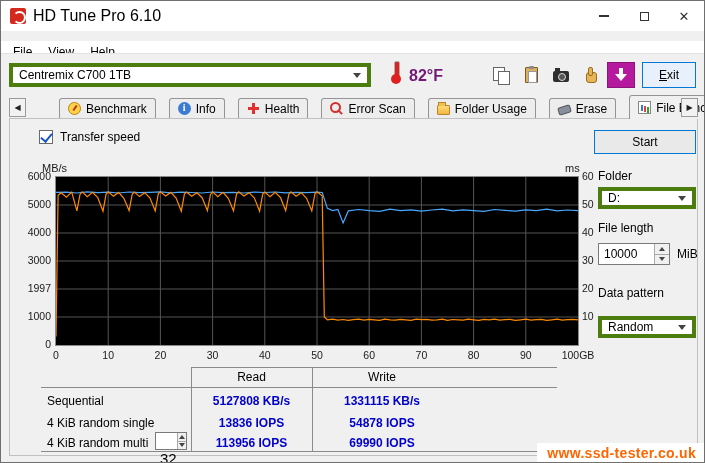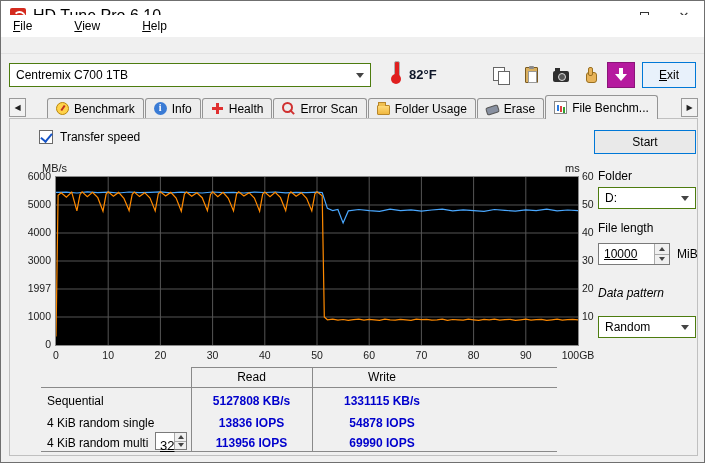--- a/index.html
+++ b/index.html
@@ -11,31 +11,31 @@
   
   .titlebar{position:absolute;left:0;top:0;width:100%;height:30px;background:#fff;}
   .app-icon{position:absolute;left:9px;top:7px;width:16px;height:16px;background:#d42a1e;border-radius:2px;}
   .app-icon::after{content:"";position:absolute;left:3px;top:3px;width:9px;height:9px;border:2px solid #fff;border-radius:50%;border-left-color:transparent;}
   .win-title{position:absolute;left:32px;top:0;line-height:30px;font-size:16px;}
   .win-btn{position:absolute;top:0;width:40px;height:30px;display:flex;align-items:center;justify-content:center;color:#333;}
   .btn-min{right:80px;} .btn-max{right:40px;} .btn-close{right:0;font-size:13px;}
   .glyph-min{width:10px;height:2px;background:#333;}
   .glyph-max{width:9px;height:9px;border:1px solid #333;}
   
-  .menubar{position:absolute;left:0;top:14px;width:100%;height:22px;background:#fff;display:flex;align-items:center;padding-left:4px;gap:26px;}
+  .menubar{position:absolute;left:0;top:40px;width:100%;height:22px;background:#fff;display:flex;align-items:center;padding-left:4px;}
   .menu-item{padding:0 8px;line-height:22px;}
   
   .toolbar{position:absolute;left:0;top:52px;width:100%;height:43px;background:#f0f0f0;border-top:1px solid #e2e2e2;}
-  .combo{position:absolute;background:#fff;border:1px solid #4d7c0f;display:flex;align-items:center;padding:0 6px;}
+  .combo{position:absolute;background:#fff;border:4px solid #4d7c0f;display:flex;align-items:center;padding:0 6px;}
   .combo .arr{position:absolute;right:6px;top:50%;margin-top:-2px;width:0;height:0;border-left:4px solid transparent;border-right:4px solid transparent;border-top:5px solid #444;}
   .device-combo{left:8px;top:9px;width:362px;height:24px;}
   .thermo{position:absolute;left:388px;top:58px;width:14px;height:26px;}
   .thermo::before{content:"";position:absolute;left:5px;top:2px;width:4px;height:16px;background:#e02020;border-radius:2px;border:1px solid #b0b0b0;}
   .thermo::after{content:"";position:absolute;left:2px;top:15px;width:10px;height:10px;background:#e02020;border-radius:50%;}
-  .temp-text{position:absolute;left:408px;top:14px;font-weight:bold;font-size:13px;color:#0f172a;}
+  .temp-text{position:absolute;left:408px;top:14px;font-weight:bold;font-size:16px;color:#701a75;}
   .tool-btn{position:absolute;top:9px;width:28px;height:26px;display:flex;align-items:center;justify-content:center;border:1px solid transparent;}
   .tb1{left:486px;} .tb2{left:516px;} .tb3{left:546px;} .tb4{left:576px;}
   .tb5{left:606px;background:#b5199e;border:1px solid #8a1478;}
   .ico-copy{position:relative;width:16px;height:16px;}
   .ico-copy::before,.ico-copy::after{content:"";position:absolute;width:10px;height:12px;background:#fff;border:1px solid #666;}
   .ico-copy::before{left:0;top:0;} .ico-copy::after{left:5px;top:4px;}
   .ico-clip{position:relative;width:13px;height:16px;background:#d9b060;border:1px solid #7a5a20;border-radius:1px;}
   .ico-clip::after{content:"";position:absolute;left:2px;top:3px;width:7px;height:10px;background:#fff;border:1px solid #999;}
   .ico-clip::before{content:"";position:absolute;left:3px;top:-2px;width:5px;height:3px;background:#8a8a8a;border-radius:1px;}
   .ico-camera{position:relative;width:16px;height:11px;background:#2e2e2e;border-radius:2px;margin-top:3px;}
@@ -44,21 +44,21 @@
   .ico-hand{position:relative;width:11px;height:11px;background:#e8b45a;border:1px solid #9a7020;border-radius:3px;margin-top:4px;}
   .ico-hand::before{content:"";position:absolute;left:1px;top:-6px;width:3px;height:7px;background:#e8b45a;border:1px solid #9a7020;border-radius:2px;}
   .ico-down{position:relative;width:12px;height:14px;}
   .ico-down::before{content:"";position:absolute;left:4px;top:0;width:4px;height:6px;background:#fff;}
   .ico-down::after{content:"";position:absolute;left:0;top:6px;width:0;height:0;border-left:6px solid transparent;border-right:6px solid transparent;border-top:7px solid #fff;}
   .exit-btn{position:absolute;left:641px;top:9px;width:54px;height:26px;background:#e8f1fb;border:1px solid #0078d7;display:flex;align-items:center;justify-content:center;}
   
   .tab-scroll{position:absolute;top:97px;width:17px;height:19px;background:#f2f2f2;border:1px solid #9a9a9a;font-size:8px;display:flex;align-items:center;justify-content:center;color:#222;z-index:4;}
   .ts-left{left:8px;} .ts-right{left:680px;}
   .tabs{position:absolute;left:46px;top:94px;height:23px;display:flex;align-items:flex-end;z-index:3;}
-  .tab{height:20px;display:flex;align-items:center;padding:0 8px;border:1px solid #949494;border-bottom:none;border-radius:3px 3px 0 0;background:#ededed;margin-right:1px;white-space:nowrap;}
+  .tab{height:20px;display:flex;align-items:center;padding:0 8px;border:1px solid #949494;border-bottom:none;border-radius:3px 3px 0 0;background:#ededed;margin-right:1px;white-space:nowrap;margin-left:12px;}
   .tab.active{height:24px;margin-bottom:-1px;background:#f0f0f0;z-index:5;}
   .ticon{width:13px;height:13px;position:relative;display:inline-block;margin-right:5px;flex:none;}
   .ticon-benchmark{background:#ffd24a;border:1px solid #b8860b;border-radius:50%;}
   .ticon-benchmark::after{content:"";position:absolute;left:5px;top:2px;width:2px;height:6px;background:#c03020;transform:rotate(35deg);}
   .ticon-info{background:#3a7bd5;border-radius:50%;color:#fff;font:bold 10px/12px "Liberation Serif",serif;text-align:center;}
   .ticon-info::after{content:"i";}
   .ticon-health::before,.ticon-health::after{content:"";position:absolute;background:#e03030;left:5px;top:1px;width:3px;height:11px;}
   .ticon-health::after{transform:rotate(90deg);}
   .ticon-error-scan::before{content:"";position:absolute;width:7px;height:7px;border:2px solid #d03030;border-radius:50%;left:0;top:0;}
   .ticon-error-scan::after{content:"";position:absolute;width:2px;height:6px;background:#d03030;transform:rotate(-45deg);left:9px;top:7px;}
@@ -77,26 +77,26 @@
   .unit-left{left:41px;top:161px;} .unit-right{left:564px;top:161px;}
   .plot{position:absolute;left:54px;top:175px;width:524px;height:170px;border:1px solid #8a8a8a;background:#000;z-index:2;}
   .plot svg{display:block;width:522px;height:168px;}
   #chart-ticks{position:absolute;left:0;top:0;width:100%;height:100%;pointer-events:none;z-index:2;}
   .tick{position:absolute;font-size:10.5px;color:#1a1a1a;}
   .ytick-left{width:36px;text-align:right;}
   .xtick{transform:translateX(-50%);}
   
   .start-btn{position:absolute;left:593px;top:129px;width:102px;height:24px;background:#e9e9e9;border:1px solid #0078d7;display:flex;align-items:center;justify-content:center;z-index:2;}
   .side-label{position:absolute;left:597px;z-index:2;}
-  .lbl-drive{top:168px;} .lbl-filelen{top:220px;} .lbl-pattern{top:285px;font-style:italic;}
+  .lbl-drive{top:168px;} .lbl-filelen{top:220px;} .lbl-pattern{top:285px;}
   .drive-combo{left:597px;top:186px;width:98px;height:22px;z-index:2;}
   .pattern-combo{left:597px;top:315px;width:98px;height:22px;z-index:2;}
   .spinbox{position:absolute;background:#fff;border:1px solid #7a7a7a;display:flex;z-index:2;}
   .filelen-spin{left:597px;top:242px;width:72px;height:22px;}
-  .spin-val{flex:1;padding:3px 0 0 5px;font-size:12px;text-decoration:underline;}
+  .spin-val{flex:1;padding:3px 0 0 5px;font-size:12px;}
   .spin-btns{width:15px;border-left:1px solid #aaa;display:flex;flex-direction:column;}
   .spin-up,.spin-dn{flex:1;display:flex;align-items:center;justify-content:center;background:#f0f0f0;}
   .spin-up{border-bottom:1px solid #aaa;}
   .tri-up{width:0;height:0;border-left:3px solid transparent;border-right:3px solid transparent;border-bottom:4px solid #444;}
   .tri-dn{width:0;height:0;border-left:3px solid transparent;border-right:3px solid transparent;border-top:4px solid #444;}
   .unit-mib{position:absolute;left:676px;top:246px;z-index:2;}
   
   .results{position:absolute;left:40px;top:366px;width:516px;height:84px;z-index:2;}
   .rt-line{position:absolute;height:1px;background:#8a8a8a;}
   .rt-top{left:150px;right:0;top:0;}
@@ -104,21 +104,21 @@
   .rt-bot{left:0;right:0;top:84px;}
   .rt-vline{position:absolute;width:1px;background:#8a8a8a;top:0;height:84px;}
   .rt-v1{left:150px;} .rt-v2{left:271px;}
   .rt-hdr{position:absolute;top:3px;text-align:center;}
   .rt-hdr-read{left:150px;width:121px;} .rt-hdr-write{left:271px;width:140px;}
   .rt-label{position:absolute;left:6px;}
   .rt-val{position:absolute;text-align:center;color:#0000cc;font-weight:bold;}
   .col-read{left:150px;width:121px;} .col-write{left:271px;width:140px;}
   .row1{top:27px;} .row2{top:49px;} .row3{top:69px;}
   .multi-spin{left:114px;top:65px;width:32px;height:18px;position:absolute;}
-  .multi-spin .spin-val{padding:5px 0 0 4px;font-size:13px;}
+  .multi-spin .spin-val{padding:17px 0 0 4px;font-size:15px;}
   .multi-spin .spin-btns{width:12px;}
   
   .watermark{position:absolute;right:0;bottom:0;height:19px;background:#fff;padding:2px 8px 0 10px;
     color:#ff6600;font-weight:bold;font-size:14px;z-index:6;letter-spacing:0.3px;}
 </style>
 </head>
 <body>
 
 <div class="window">
 
@@ -313,13 +313,14 @@
           </span>
         <span class="spin-dn">
             <span class="tri-dn"></span>
           </span>
       </span>
     </div>
     <div class="rt-val col-read row3">113956 IOPS</div>
     <div class="rt-val col-write row3">69990 IOPS</div>
   </div>
 
+  <div class="watermark">www.ssd-tester.co.uk</div>
 </div>
 
 </body></html>

